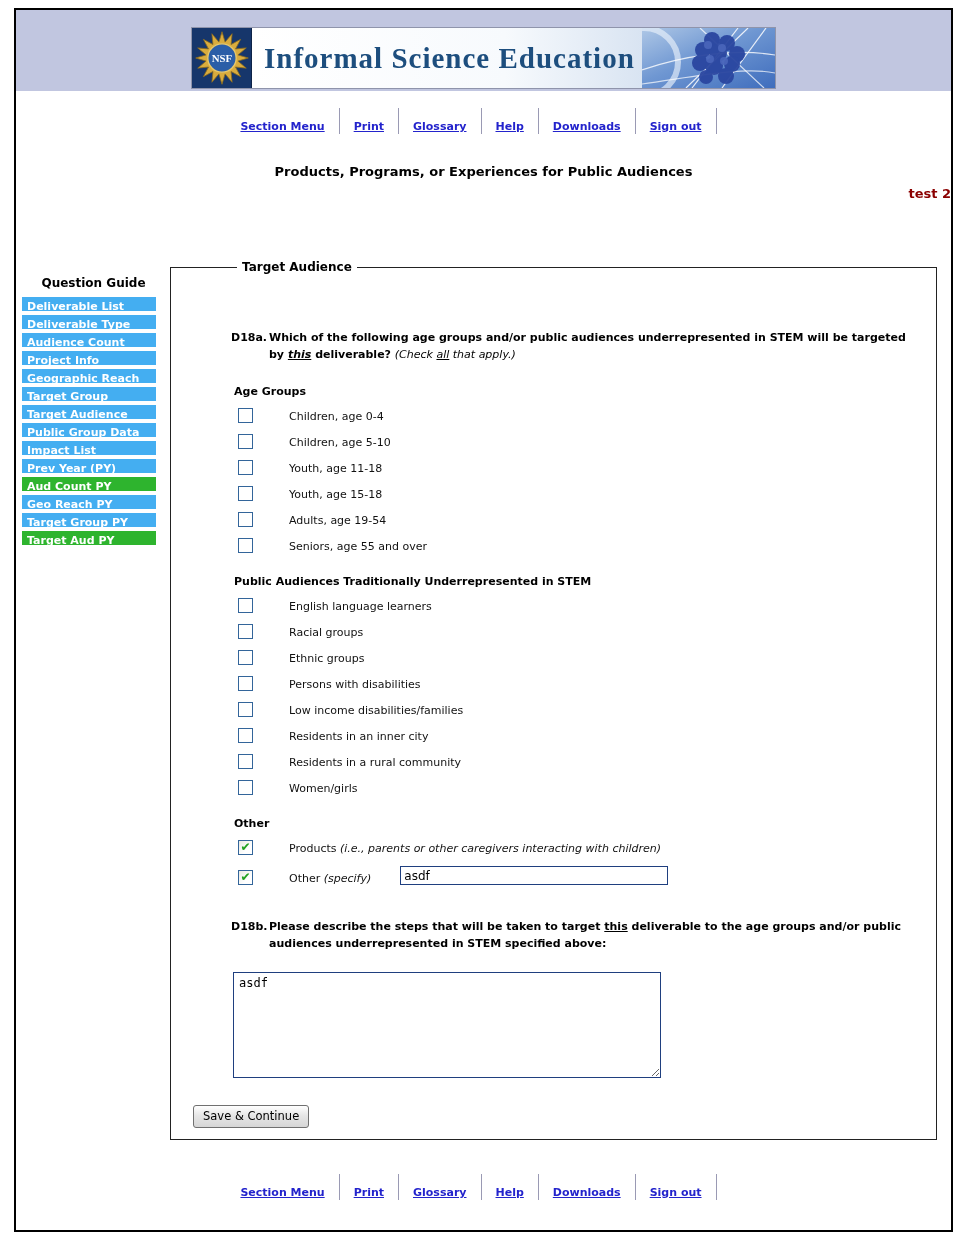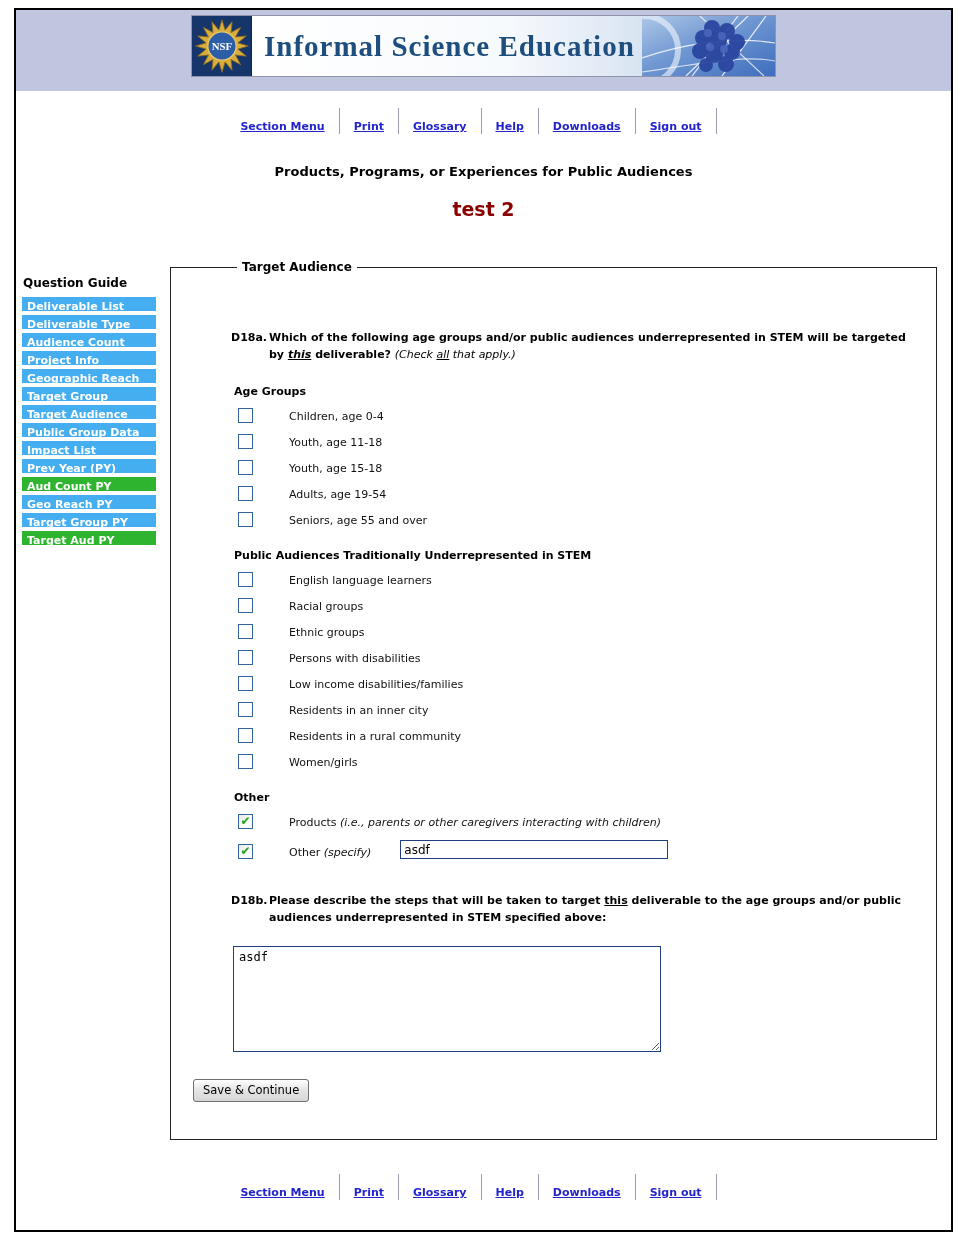--- a/index.html
+++ b/index.html
@@ -7,21 +7,21 @@
     width:967px; height:1240px; position:relative;
     font-family:"DejaVu Sans", sans-serif; color:#000;
   }
   .frame {
     position:absolute; left:14px; top:8px; width:939px; height:1224px;
     border:2px solid #000; box-sizing:border-box; background:#fff;
   }
   
   .band { height:81px; background:var(--band-lavender,#c1c6e0); }
   .banner {
-    width:585px; height:62px; margin:0 auto; position:relative; top:5px;
+    width:585px; height:62px; margin:0 auto; position:relative; top:17px;
     display:flex; border:1px solid #8f94ab; box-sizing:border-box; background:#14532d;
   }
   .logo-box {
     width:59px; flex:none; background:var(--banner-navy,#16366b);
     display:flex; align-items:center; justify-content:center;
     border-right:1px solid #0d2348;
   }
   .nsf-svg { width:54px; height:54px; }
   .banner-mid {
     flex:1; display:flex; align-items:center; padding-left:12px; overflow:hidden;
@@ -35,24 +35,24 @@
   
   .nav-row { display:flex; justify-content:center; align-items:flex-end; margin-top:16px; height:27px; }
   .nav-link {
     color:var(--link-blue,#2323cc); font-size:11px; font-weight:bold;
     text-decoration:underline; padding:0 2px 1px; cursor:pointer; white-space:nowrap;
   }
   .nav-sep { border-left:1px solid #9a9ab4; height:26px; margin:0 12px; }
   .nav-bottom { position:absolute; top:1163px; left:0; width:100%; margin-top:0; }
   
   .page-title { text-align:center; font-size:13px; font-weight:bold; margin-top:30px; }
-  .page-subtitle { text-align:center; font-size:19px; font-weight:bold; color:var(--maroon,#8b0000); margin-top:19px; }
+  .page-subtitle { text-align:right; font-size:13px; font-weight:bold; color:var(--maroon,#8b0000); margin-top:7px; }
   
   .sidebar { position:absolute; left:6px; top:266px; width:142px; }
-  .sidebar-title { font-size:12px; font-weight:bold; margin:0 0 7px 1px; }
+  .sidebar-title { font-size:12px; font-weight:bold; margin:0 0 7px 1px;text-align:center; }
   .qg-btn {
     width:134px; height:14px; line-height:19px; margin-bottom:4px; padding-left:5px;
     box-sizing:border-box; color:#fff; font-size:11px; font-weight:bold;
     white-space:nowrap; overflow:hidden; cursor:pointer;
   }
   .qg-btn.blue  { background:var(--sidebar-blue,#44aef1); }
   .qg-btn.green { background:var(--sidebar-green,#2eb42e); }
   
   .main-fieldset {
     position:absolute; left:154px; top:250px; width:767px; height:880px;
@@ -219,20 +219,24 @@
     </div>
 
     <div class="group-heading">Age Groups</div>
     <div>
 
         <div class="cb-row">
           <span class="cb"></span>
           <span class="cb-label">Children, age 0-4</span>
         </div>
 
+        <div class="cb-row">
+          <span class="cb"></span>
+          <span class="cb-label">Children, age 5-10</span>
+        </div>
 
         <div class="cb-row">
           <span class="cb"></span>
           <span class="cb-label">Youth, age 11-18</span>
         </div>
 
         <div class="cb-row">
           <span class="cb"></span>
           <span class="cb-label">Youth, age 15-18</span>
         </div>

